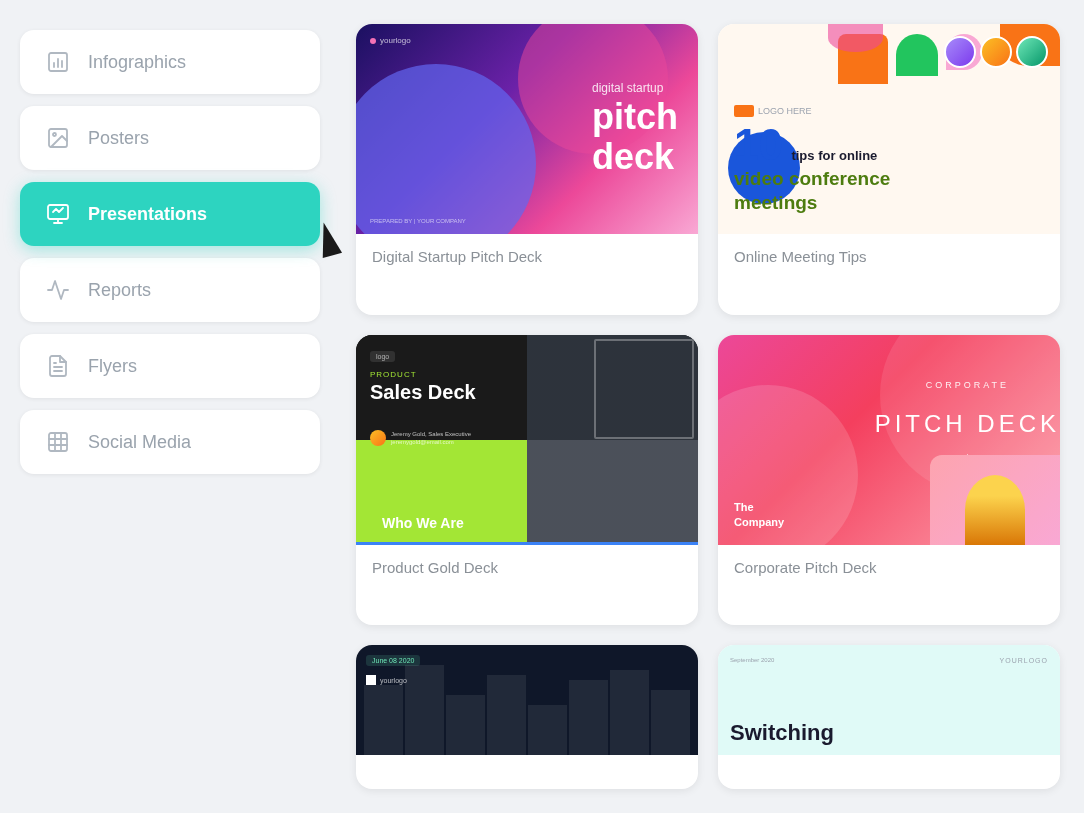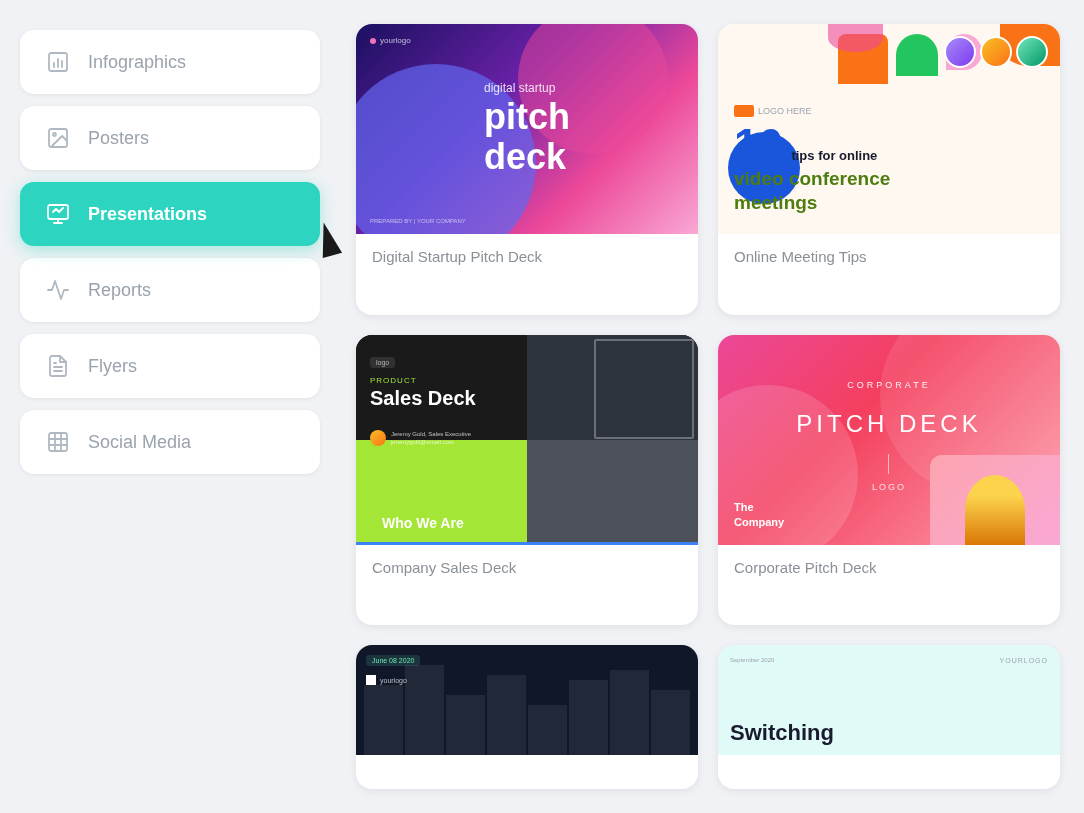--- a/index.html
+++ b/index.html
@@ -117,20 +117,21 @@
       cursor: pointer;
       display: flex;
       flex-direction: column;
     }
 
     .template-card .thumb {
       width: 100%;
       height: 210px;
       overflow: hidden;
       flex-shrink: 0;
+      justify-content: flex-end;
     }
 
     .template-card .card-label {
       padding: 14px 16px 16px;
       font-size: 15px;
       color: #8a9097;
       font-weight: 400;
     }
 
     
@@ -315,21 +316,21 @@
       justify-content: center;
     }
     .sales-panel.lime { background: #a3e635; }
     .sales-panel.photo2 {
       background: linear-gradient(rgba(0,0,0,0.2), rgba(0,0,0,0.2)),
         linear-gradient(135deg, #4b5563, #9ca3af);
     }
     .sales-left-content {
       position: absolute;
       left: 14px;
-      top: 16px;
+      top: 10px;
       z-index: 5;
     }
     .sales-left-content .logo-tag {
       font-size: 7px;
       color: rgba(255,255,255,0.6);
       background: rgba(255,255,255,0.1);
       padding: 2px 6px;
       border-radius: 3px;
       margin-bottom: 8px;
       display: inline-block;
@@ -716,21 +717,21 @@
         </div>
       </div>
 
       <div class="sales-bottom-left">
         <div class="who-we">Who We Are</div>
       </div>
 
       <div class="sales-highlight" style="right:4px;top:4px;width:100px;height:100px;"></div>
       <div class="blue-bar"></div>
     </div>
-    <div class="card-label">Company Sales Deck</div>
+    <div class="card-label">Product Gold Deck</div>
   </div>
 
   <div class="template-card">
     <div class="thumb thumb-corporate">
       <div class="corp-content">
         <div class="corp-label">CORPORATE</div>
         <div class="corp-title">PITCH DECK</div>
         <div class="corp-divider"></div>
         <div class="corp-logo">LOGO</div>
       </div>

